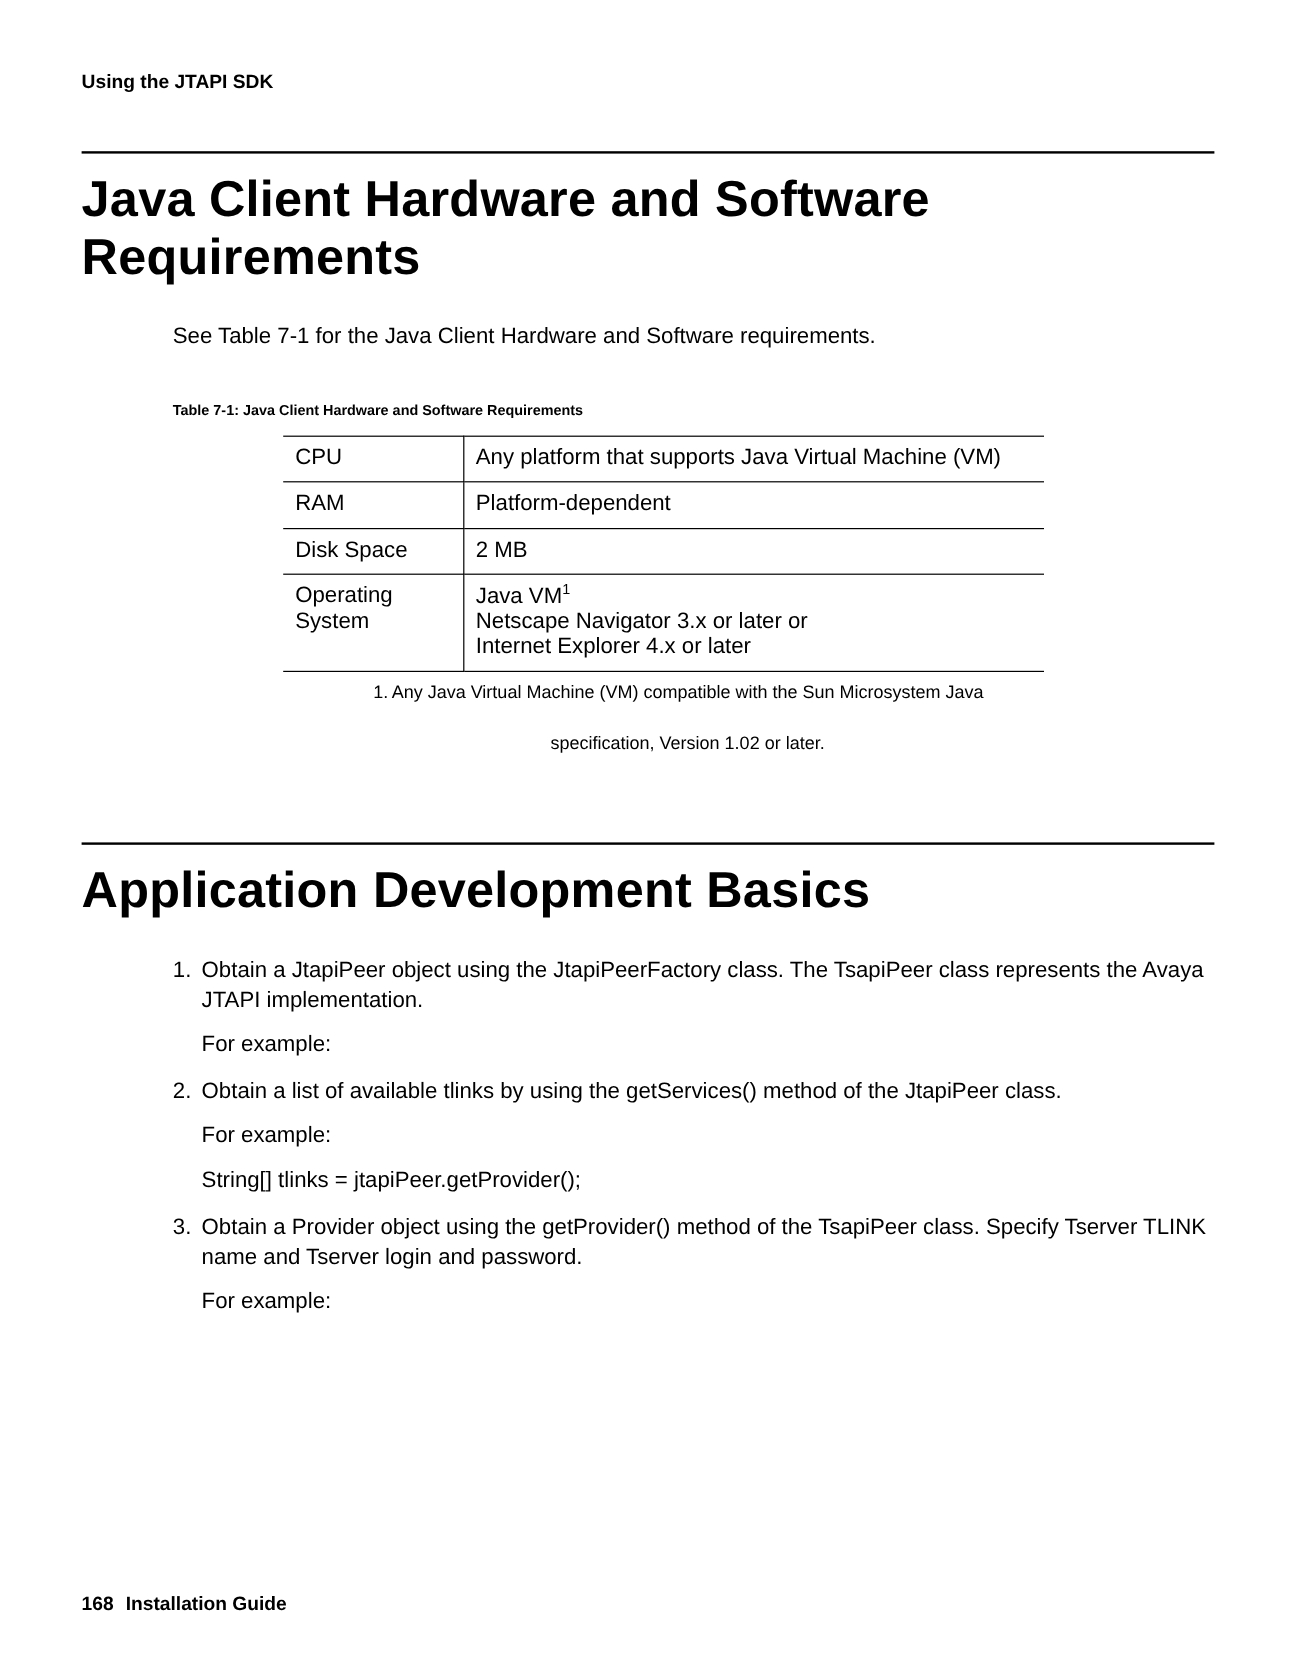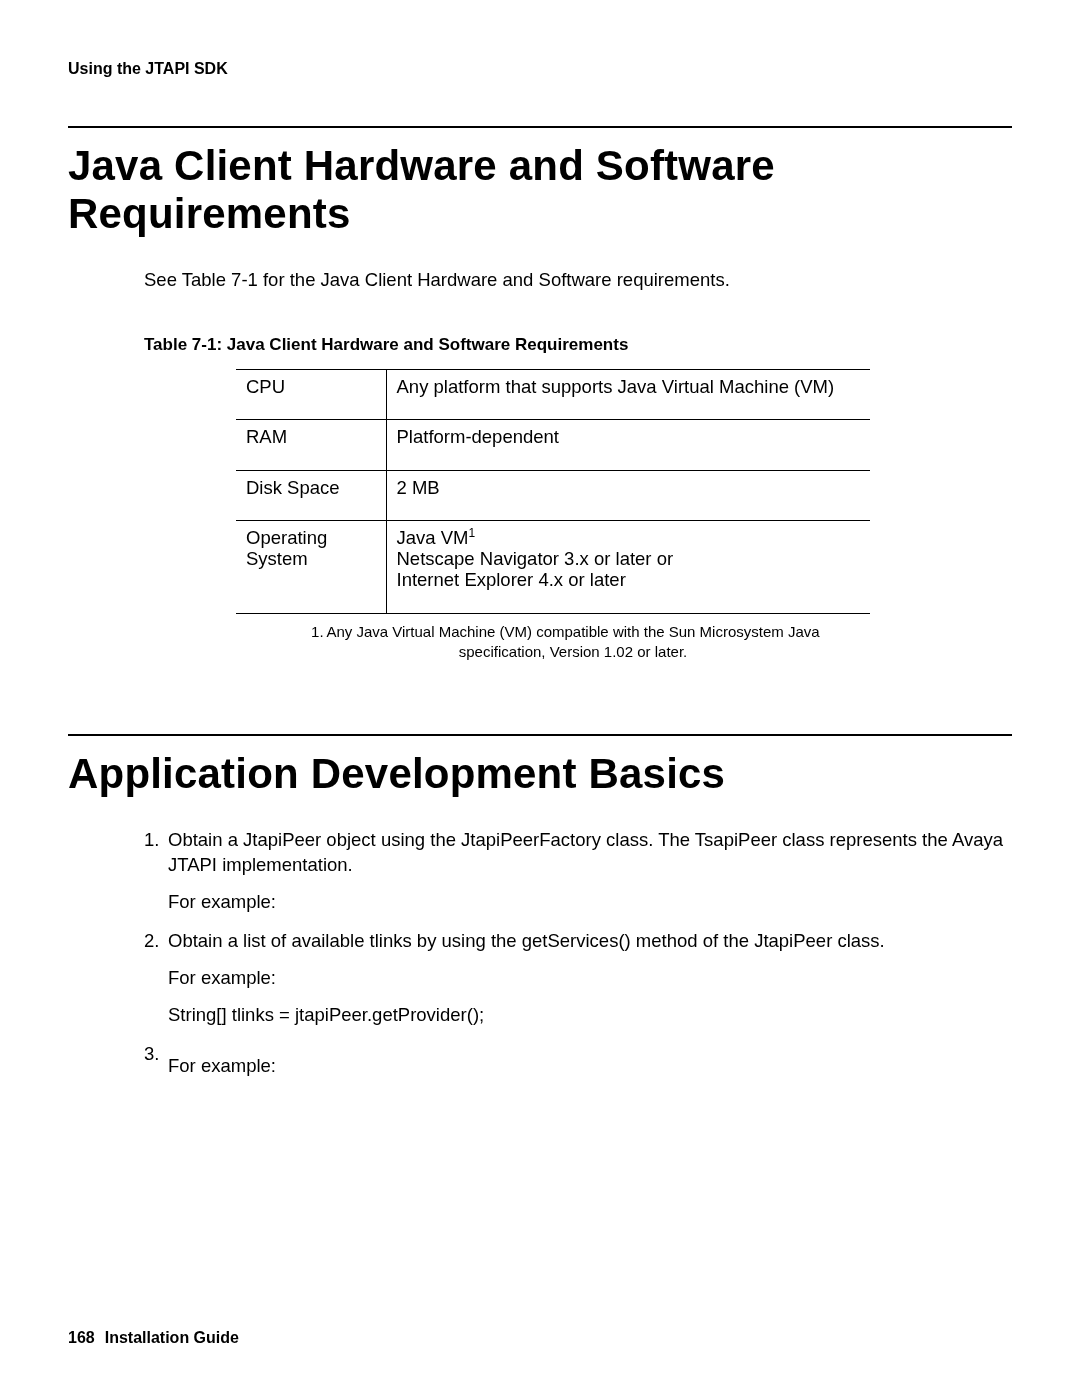--- a/index.html
+++ b/index.html
@@ -26,54 +26,54 @@
     margin-bottom: 30px;
     letter-spacing: 0.2px;
   }
   .intro {
     font-size: 18.5px;
     margin-left: 76px;
     margin-bottom: 42px;
     line-height: 1.35;
   }
   .table-caption {
-    font-size: 17px;
+    font-size: 12px;
     font-weight: bold;
     margin-left: 76px;
     margin-bottom: 14px;
   }
   .req-table {
     margin-left: 168px;
     width: 634px;
     border-collapse: collapse;
     font-size: 18.5px;
   }
   .req-table td {
     border-top: 1px solid #000;
     border-bottom: 1px solid #000;
-    padding: 6px 10px 22px 10px;
+    padding: 6px 10px 10px 10px;
     vertical-align: top;
     line-height: 1.15;
   }
   .req-table tr:first-child td { border-top: 1.5px solid #000; }
   .req-table tr:last-child  td { border-bottom: 1.5px solid #000; }
   .req-table td.k { width: 150px; border-right: 1px solid #000; }
   .req-table td.v { }
   .sup { font-size: 12px; vertical-align: super; }
   .footnote {
     margin-left: 196px;
     width: 600px;
     font-size: 15px;
     line-height: 1.35;
     margin-top: 8px;
     text-align: center;
   }
   .footnote .fn-num { display: inline-block; width: 18px; }
   .footnote .fn-text { display: inline; }
-  .footnote-indent { margin-left: 18px; display: inline-block; }
+  .footnote-indent { margin-left: 18px; display: inline-block; margin-top: 22px; }
 
   .section-gap { height: 72px; }
 
   .steps {
     margin-left: 76px;
     font-size: 18.5px;
     line-height: 1.35;
   }
   .step { margin-bottom: 14px; }
   .step-row { display: flex; }
@@ -158,20 +158,21 @@
         <div class="para">For example:</div>
         <div class="code">String[] tlinks = jtapiPeer.getProvider();</div>
       </div>
     </div>
   </div>
 
   <div class="step">
     <div class="step-row">
       <div class="step-num">3.</div>
       <div class="step-body">
+        <div>Obtain a Provider object using the getProvider() method of the TsapiPeer class. Specify Tserver TLINK name and Tserver login and password.</div>
         <div class="para">For example:</div>
       </div>
     </div>
   </div>
 
 </div>
 
 <div class="footer">
   <span class="pg">168</span><span>Installation Guide</span>
 </div>

